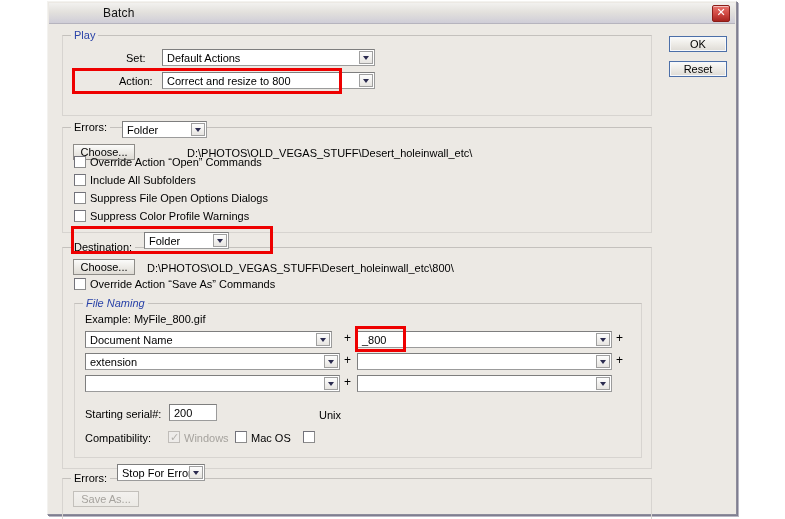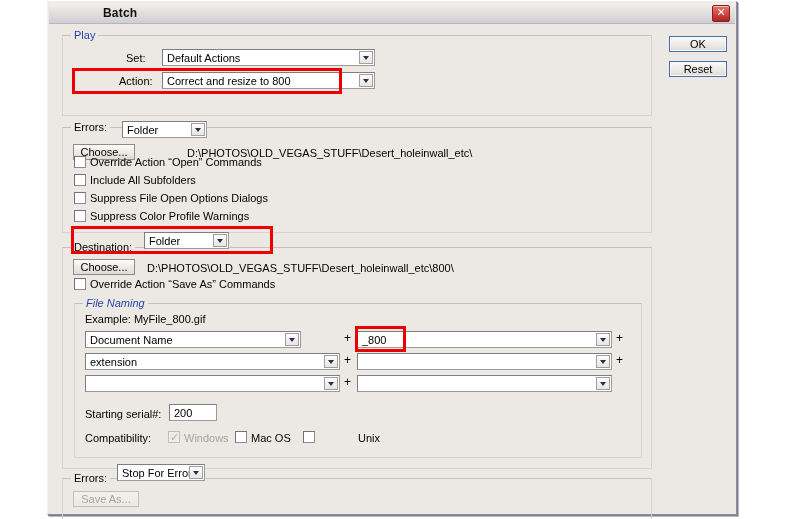--- a/index.html
+++ b/index.html
@@ -14,21 +14,21 @@
     border-left:1px solid #f3f2ef;border-top:1px solid #f3f2ef;
     border-right:1px solid #8d8c9b;border-bottom:1px solid #8d8c9b;
     box-shadow:1px 1px 0 0 #7f7e90, 2px 2px 0 0 #b9b8c4;
   }
   .titlebar{
     position:absolute;left:1px;top:1px;width:686px;height:20px;
     background:linear-gradient(to bottom,#f2f1ef 0%,#e3e1dd 45%,#cfcdd7 100%);
     border-bottom:1px solid #b6b4be;
   }
   .title-text{
-    position:absolute;left:10px;top:3px;font-size:12px;font-weight:bold;color:#101010;
+    position:absolute;left:10px;top:3px;font-size:12px;font-weight:normal;color:#101010;
     letter-spacing:.2px;
     padding-left:44px;
   }
   .close-btn{
     position:absolute;right:5px;top:2px;width:16px;height:15px;
     background:linear-gradient(to bottom,#e8736d 0%,#d14a43 50%,#a8241f 100%);
     border:1px solid #8c1d18;border-radius:2px;
     display:flex;align-items:center;justify-content:center;
     color:#fff;font-size:12px;font-weight:bold;line-height:1;cursor:pointer;
     box-shadow:inset 0 1px 0 rgba(255,255,255,.55);
@@ -163,21 +163,21 @@
     <div class="pathtext" style="left:98px;top:239px;">D:\PHOTOS\OLD_VEGAS_STUFF\Desert_holeinwall_etc\800\</div>
 
     <div class="chk" style="left:25px;top:255px;"></div>
     <div class="lbl" style="left:41px;top:255px;">Override Action “Save As” Commands</div>
 
     <div class="group" style="left:25px;top:280px;width:566px;height:153px;font-style:italic;">
       <div class="grp-label blue" style="left:8px;">File Naming</div>
     </div>
     <div class="lbl" style="left:36px;top:290px;">Example: MyFile_800.gif</div>
 
-    <div class="combo" style="left:36px;top:308px;width:216px;">
+    <div class="combo" style="left:36px;top:308px;width:247px;">
       <span class="val">Document Name</span>
       <span class="arrow"></span>
     </div>
     <div class="plus" style="left:295px;top:308px;">+</div>
     <div class="combo" style="left:308px;top:308px;width:255px;">
       <span class="val">_800</span>
       <span class="arrow"></span>
     </div>
     <div class="plus" style="left:567px;top:308px;">+</div>
     <div class="redbox" style="left:306px;top:303px;width:51px;height:26px;"></div>
@@ -207,21 +207,21 @@
     <div class="textfield" style="left:120px;top:381px;width:48px;">200</div>
 
     <div class="lbl" style="left:36px;top:409px;">Compatibility:</div>
     <div class="chk disabled" style="left:119px;top:408px;">
       <span class="tick">✓</span>
     </div>
     <div class="lbl dim" style="left:135px;top:409px;">Windows</div>
     <div class="chk" style="left:186px;top:408px;"></div>
     <div class="lbl" style="left:202px;top:409px;">Mac OS</div>
     <div class="chk" style="left:254px;top:408px;"></div>
-    <div class="lbl" style="left:270px;top:409px;margin-left:39px;">Unix</div>
+    <div class="lbl" style="left:270px;top:386px;">Unix</div>
 
     <div class="group" style="left:13px;top:455px;width:588px;height:48px;">
       <div class="grp-label" style="left:8px;color:#000;">Errors:</div>
     </div>
     <div class="combo" style="left:68px;top:441px;width:88px;">
       <span class="val">Stop For Errors</span>
       <span class="arrow"></span>
     </div>
     <div class="btn disabled" style="left:24px;top:468px;width:66px;">Save As...</div>
 

